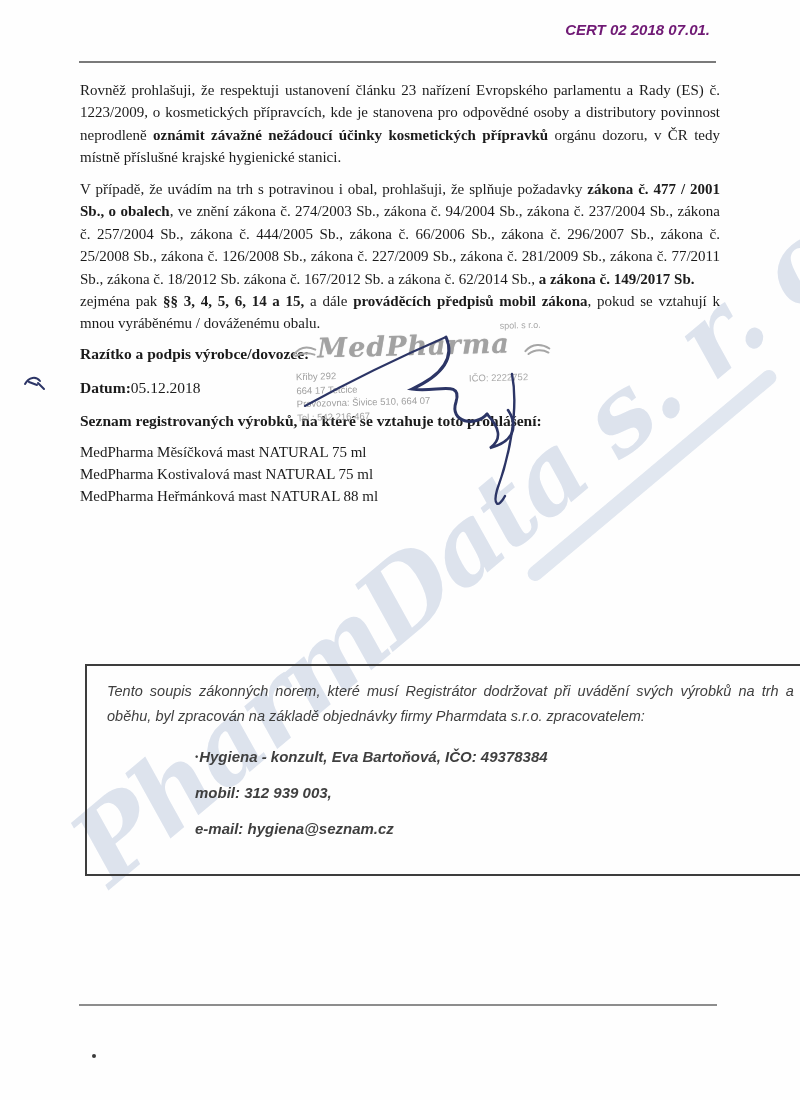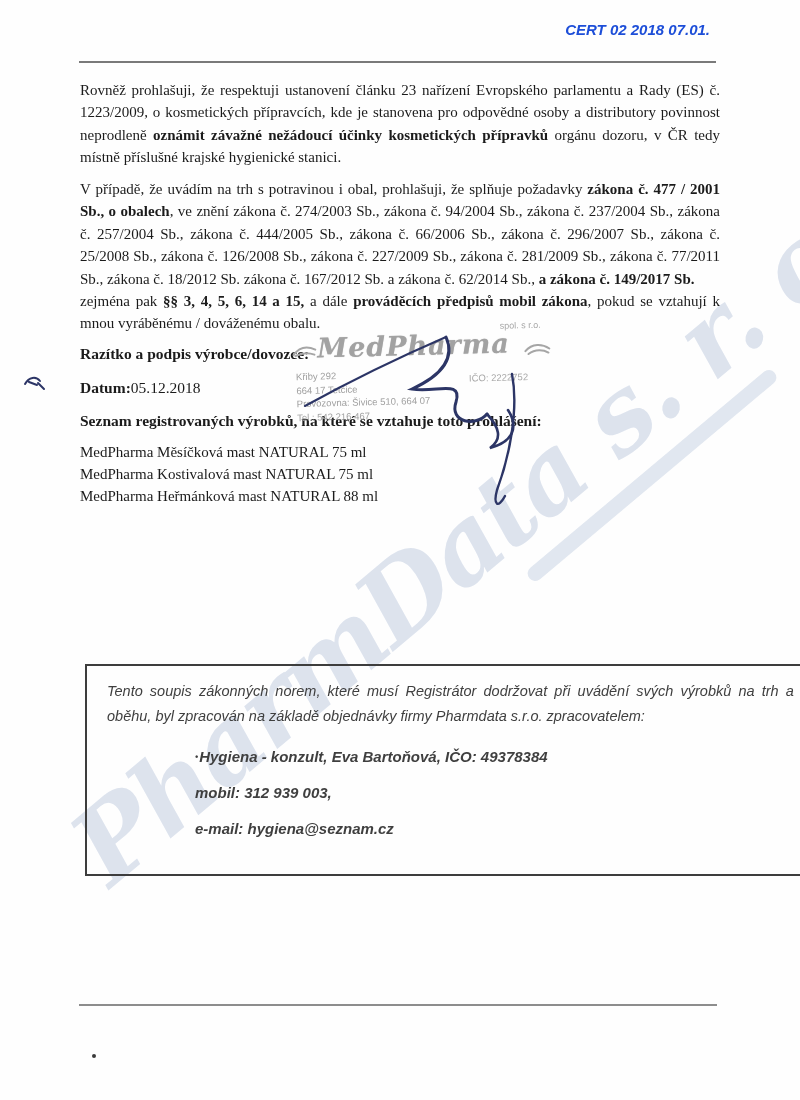--- a/index.html
+++ b/index.html
@@ -21,21 +21,21 @@
   .wm-swoosh {
     position:absolute; left:492px; top:468px; width:320px; height:15px;
     border-radius:8px; transform:rotate(-40deg);
     background:#c9d3e4; opacity:0.55;
   }
   
   .content { position:absolute; inset:0; z-index:1; }
   .hdr-ref {
     position:absolute; left:80px; top:21px; width:630px;
     text-align:right; font-family:"Liberation Sans", sans-serif;
-    font-style:italic; font-weight:bold; font-size:15px; color:#1d4ed8;
+    font-style:italic; font-weight:bold; font-size:15px; color:#701a75;
   }
   .rule-top { position:absolute; left:79px; top:61px; width:637px; height:2px; background:#7a7a7a; }
   .para {
     position:absolute; left:80px; width:640px;
     font-size:15px; line-height:22.4px; text-align:justify;font-family:Liberation Serif, serif;
   }
   .p1 { top:79px; }
   .p2 { top:178px; }
   .p2 .cont { display:block; }
   b { font-weight:bold; }

